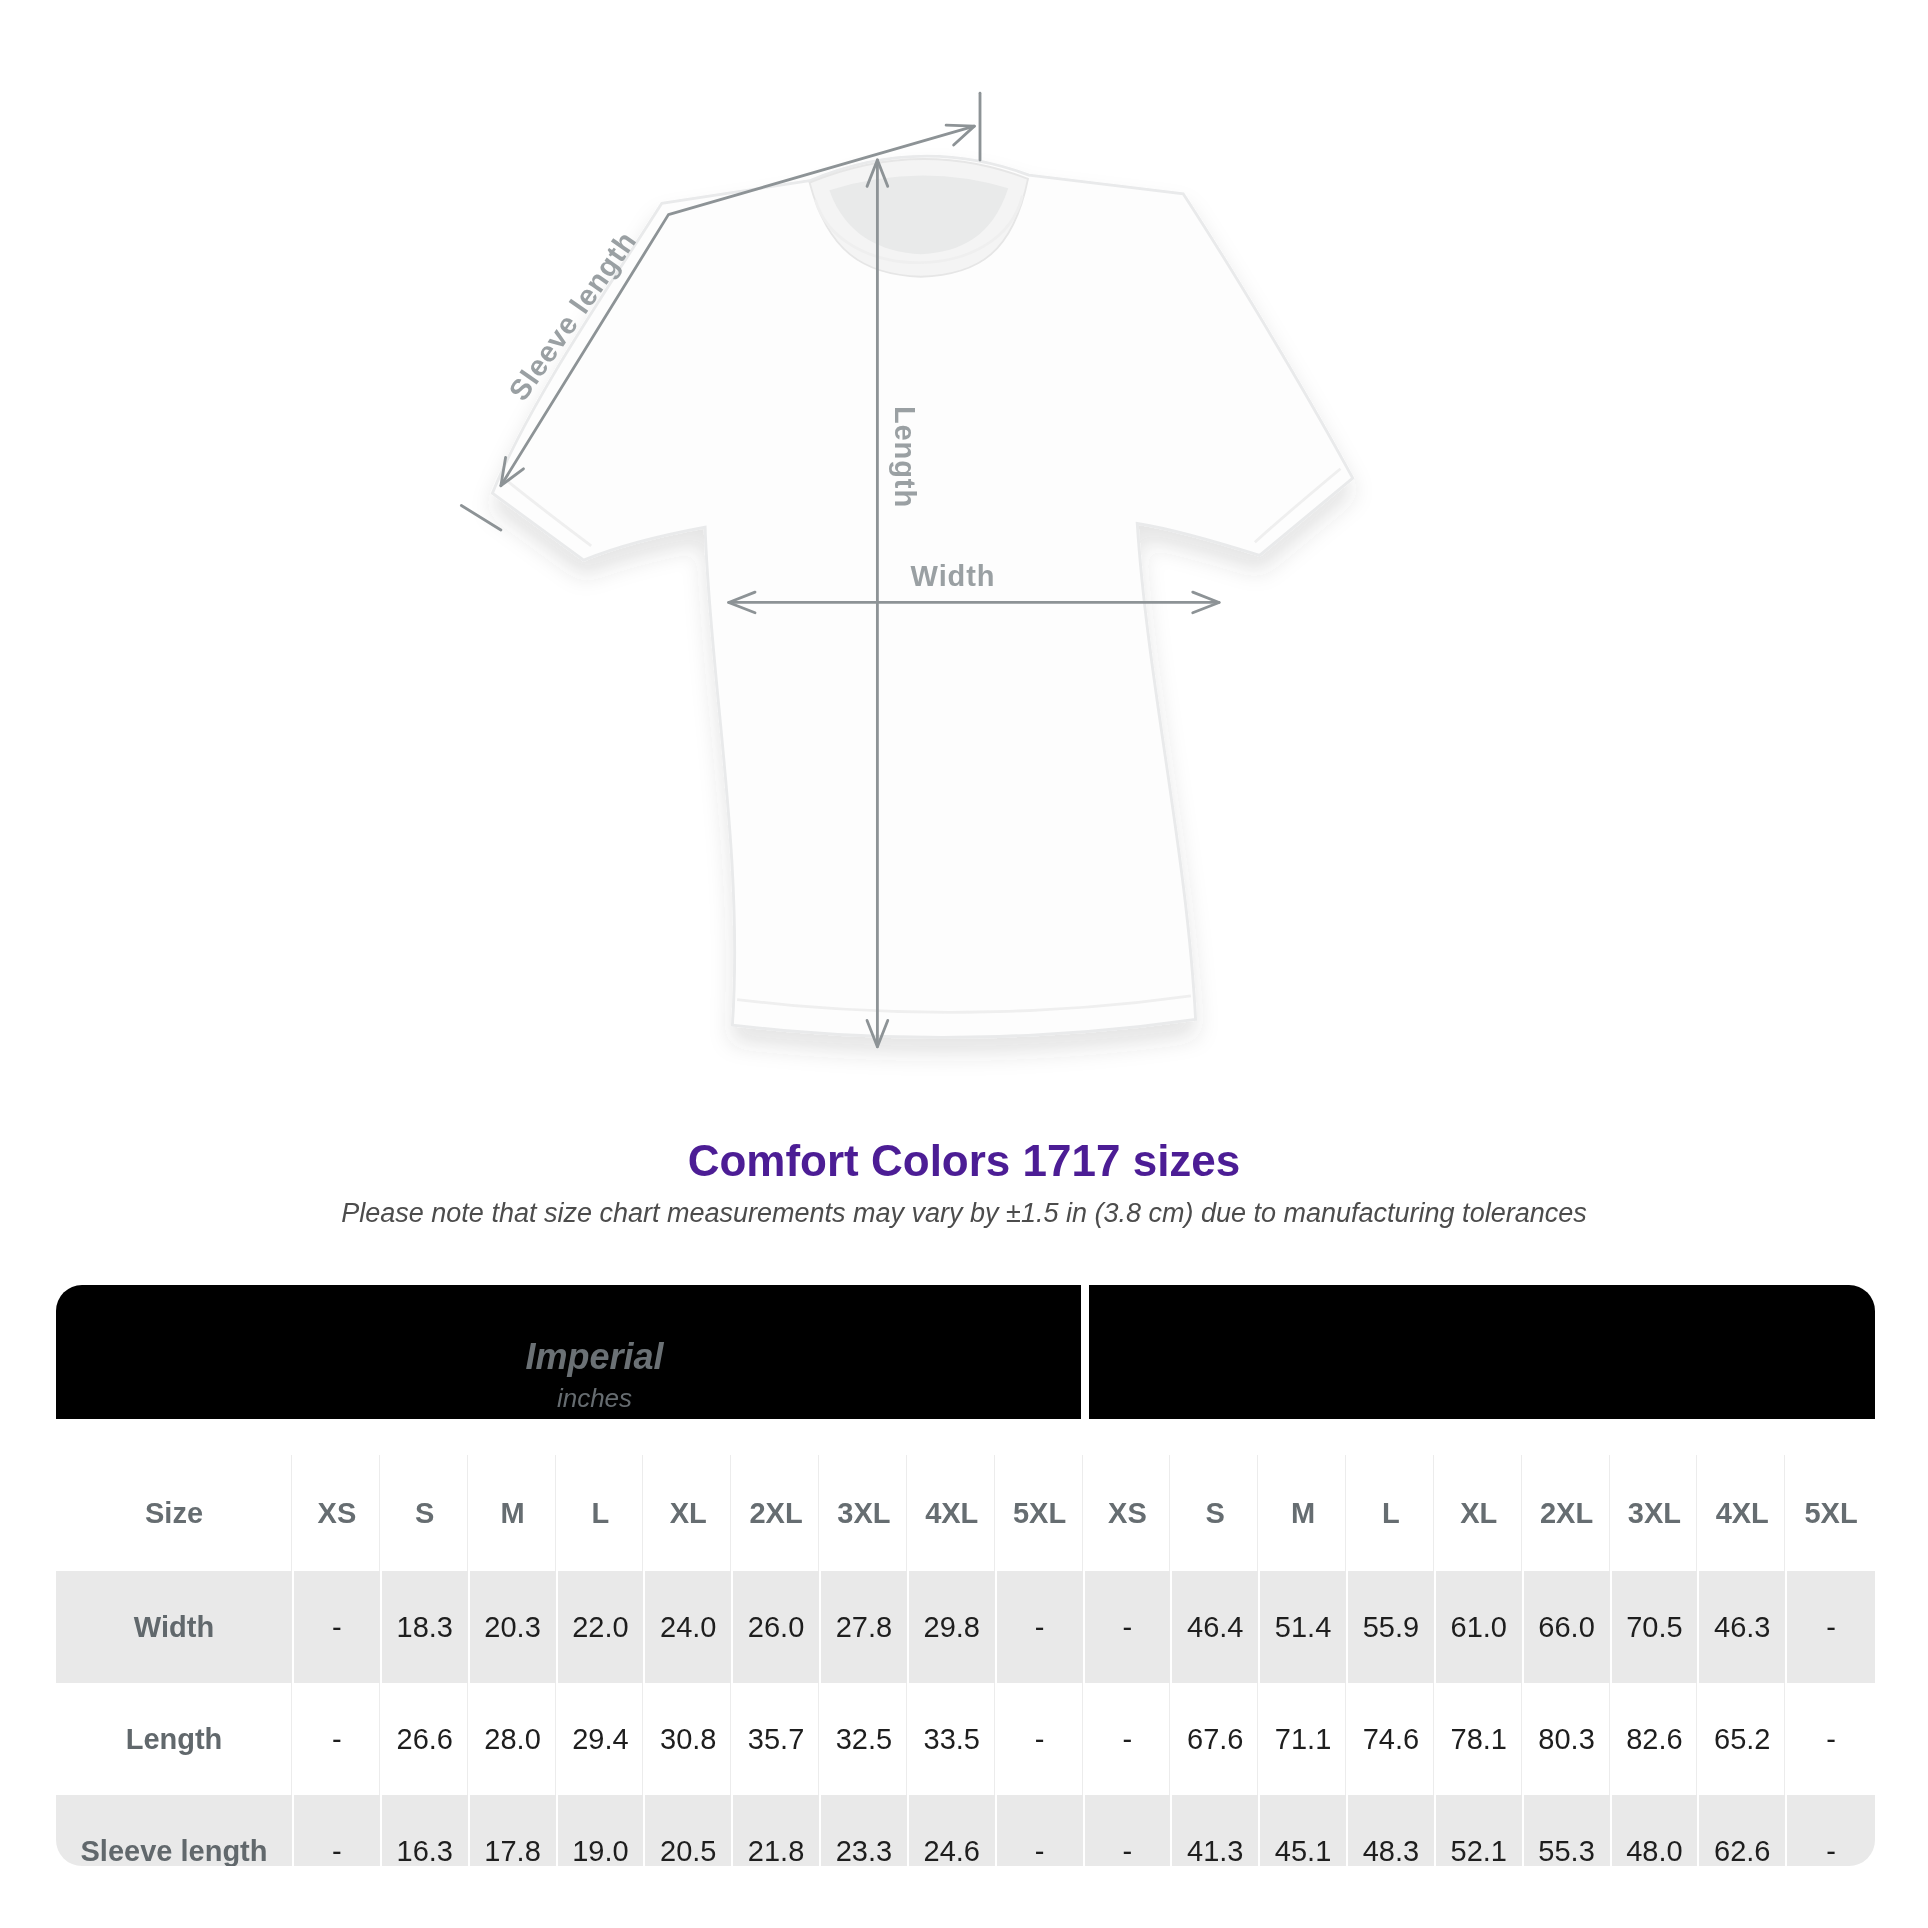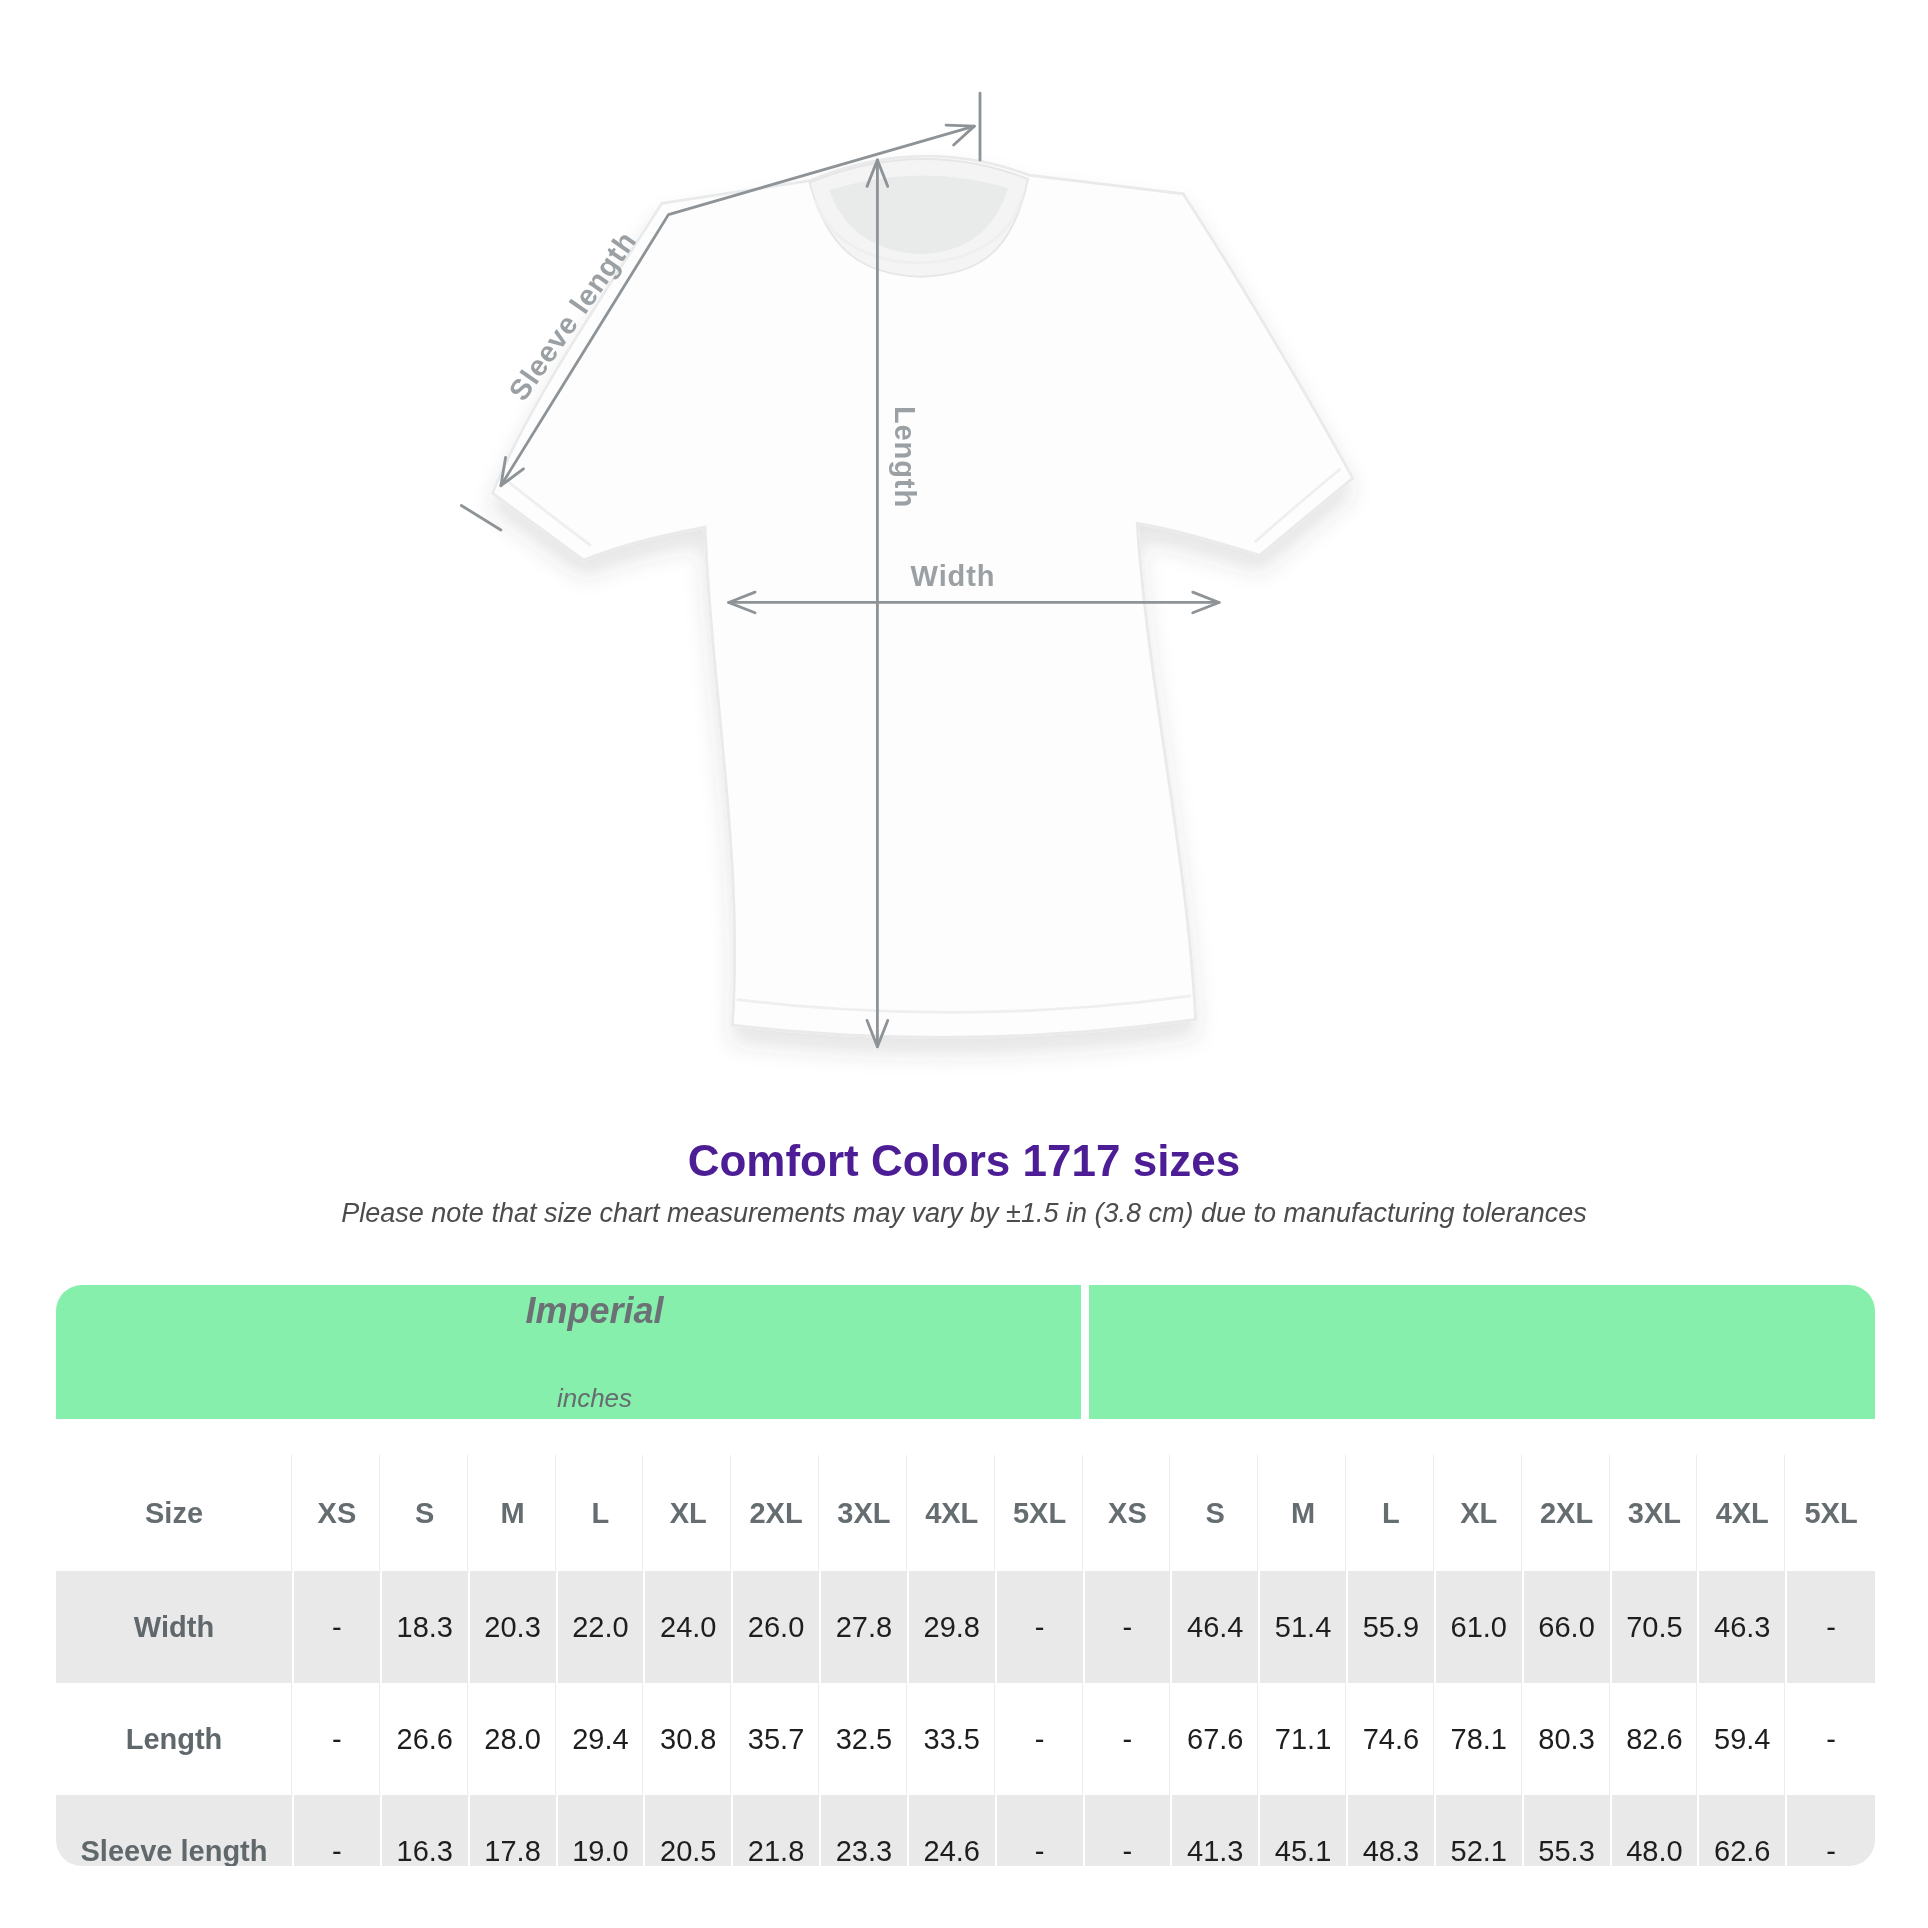--- a/index.html
+++ b/index.html
@@ -29,21 +29,21 @@
     position:absolute;left:0;top:1196px;width:1928px;text-align:center;
     font-size:27px;line-height:34px;font-style:italic;color:#4c4c4c;
   }
   
   .size-table{
     position:absolute;left:56px;top:1285px;width:1819px;height:581px;
     border-radius:26px;overflow:hidden;background:#ffffff;
   }
   .unit-band{display:flex;height:134px;}
   .unit-block{
-    background:#86efac;display:flex;flex-direction:column;justify-content:space-between;
+    background:#000000;display:flex;flex-direction:column;justify-content:flex-end;
     text-align:center;padding-top:3.8px;box-sizing:border-box;
   }
   .unit-block.imperial{width:1025px;margin-right:7.5px;padding-left:52px;}
   .unit-block.metric{flex:1;padding-right:28px;}
   .unit-name{font-size:36px;line-height:43px;font-weight:bold;font-style:italic;color:#6b7175;}
   .unit-sub{font-size:26px;line-height:41px;font-style:italic;color:#666c70;}
   .trow{display:grid;grid-template-columns:238px repeat(18,1fr);}
   .trow.sizes{height:116px;margin-top:36px;}
   .trow.r1{height:112px;}
   .trow.r2{height:112px;}
@@ -170,21 +170,21 @@
       <div class="cell">32.5</div>
       <div class="cell">33.5</div>
       <div class="cell">-</div>
       <div class="cell">-</div>
       <div class="cell">67.6</div>
       <div class="cell">71.1</div>
       <div class="cell">74.6</div>
       <div class="cell">78.1</div>
       <div class="cell">80.3</div>
       <div class="cell">82.6</div>
-      <div class="cell">59.4</div>
+      <div class="cell">65.2</div>
       <div class="cell">-</div>
     </div>
 
     <div class="trow r3 rg">
       <div class="cell rlab">Sleeve length</div>
       <div class="cell">-</div>
       <div class="cell">16.3</div>
       <div class="cell">17.8</div>
       <div class="cell">19.0</div>
       <div class="cell">20.5</div>

